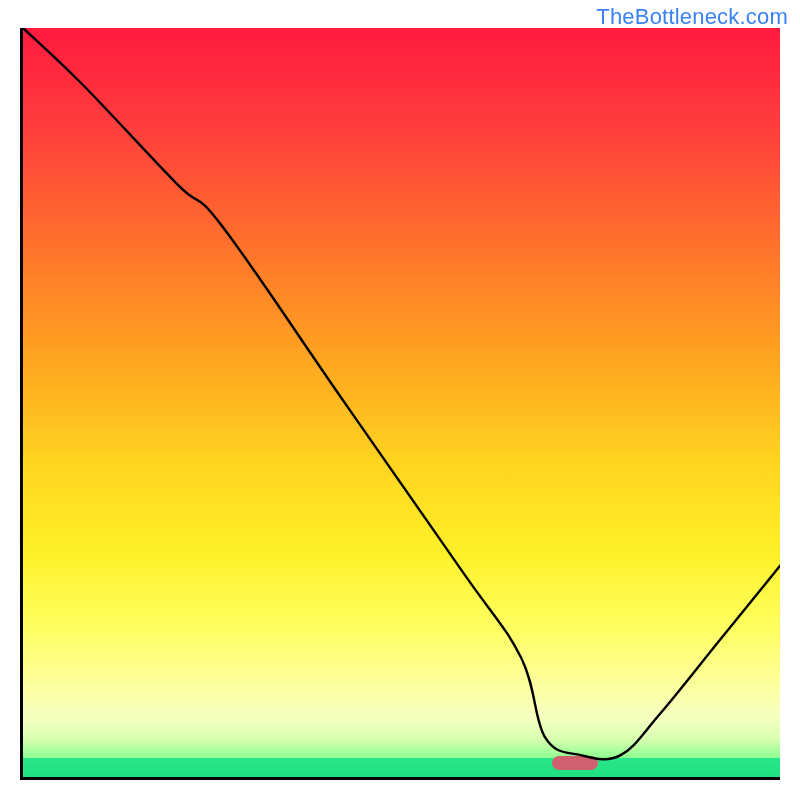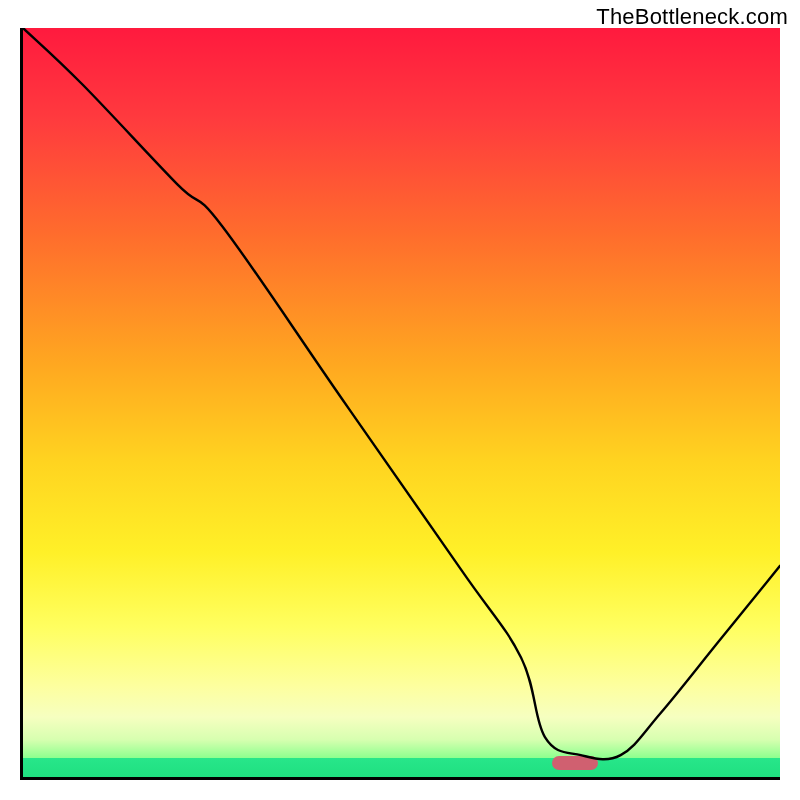--- a/index.html
+++ b/index.html
@@ -15,21 +15,21 @@
     width: 800px;
     height: 800px;
   }
   .watermark {
     position: absolute;
     top: 4px;
     right: 12px;
     font-family: Arial, Helvetica, sans-serif;
     font-size: 22px;
     font-weight: 500;
-    color: #000000;
+    color: #3b82f6;
     letter-spacing: 0.2px;
   }
   .plot-area {
     position: absolute;
     left: 20px;
     top: 28px;
     width: 760px;
     height: 752px;
     border-left: 3px solid #000;
     border-bottom: 3px solid #000;

